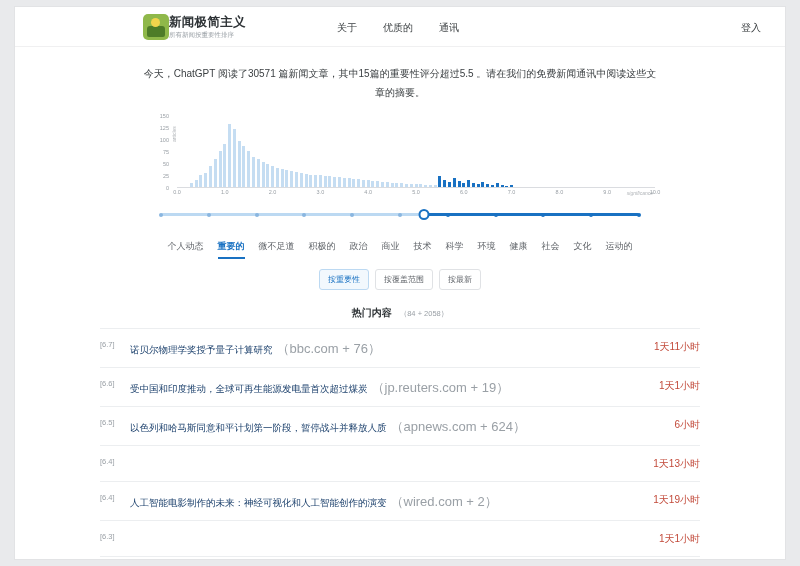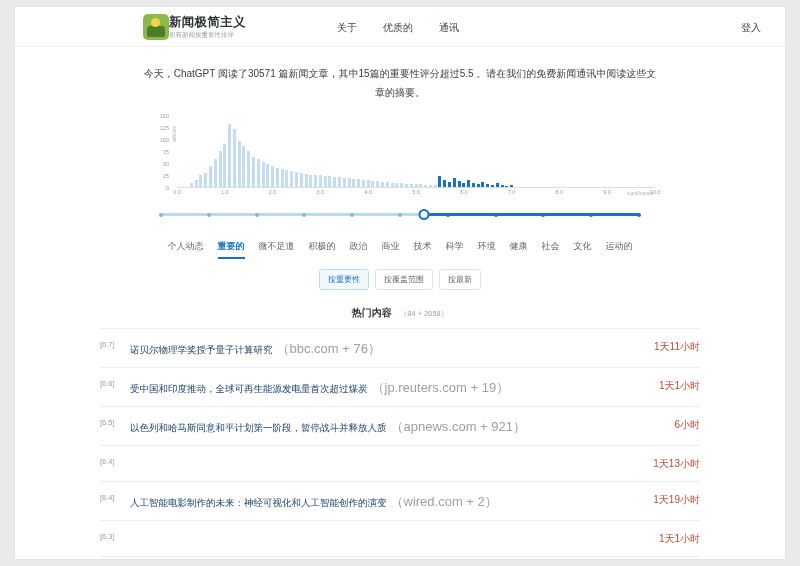--- a/index.html
+++ b/index.html
@@ -398,21 +398,21 @@
           <div class="body"><span class="headline">诺贝尔物理学奖授予量子计算研究</span><span class="src">（bbc.com + 76）</span></div>
           <div class="time">1天11小时</div>
         </div>
         <div class="row">
           <div class="score">[6.6]</div>
           <div class="body"><span class="headline">受中国和印度推动，全球可再生能源发电量首次超过煤炭</span><span class="src">（jp.reuters.com + 19）</span></div>
           <div class="time">1天1小时</div>
         </div>
         <div class="row">
           <div class="score">[6.5]</div>
-          <div class="body"><span class="headline">以色列和哈马斯同意和平计划第一阶段，暂停战斗并释放人质</span><span class="src">（apnews.com + 921）</span></div>
+          <div class="body"><span class="headline">以色列和哈马斯同意和平计划第一阶段，暂停战斗并释放人质</span><span class="src">（apnews.com + 624）</span></div>
           <div class="time">6小时</div>
         </div>
         <div class="row">
           <div class="score">[6.4]</div>
           <div class="time">1天13小时</div>
         </div>
         <div class="row">
           <div class="score">[6.4]</div>
           <div class="body"><span class="headline">人工智能电影制作的未来：神经可视化和人工智能创作的演变</span><span class="src">（wired.com + 2）</span></div>
           <div class="time">1天19小时</div>

